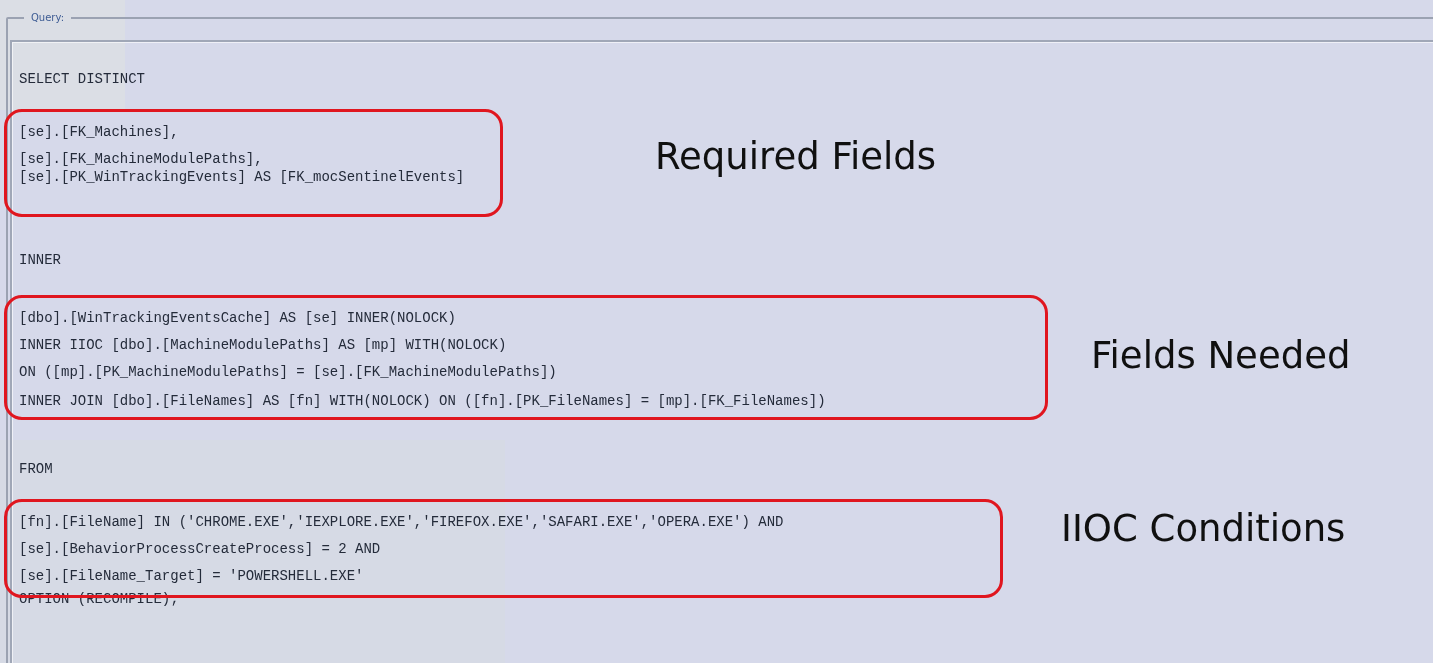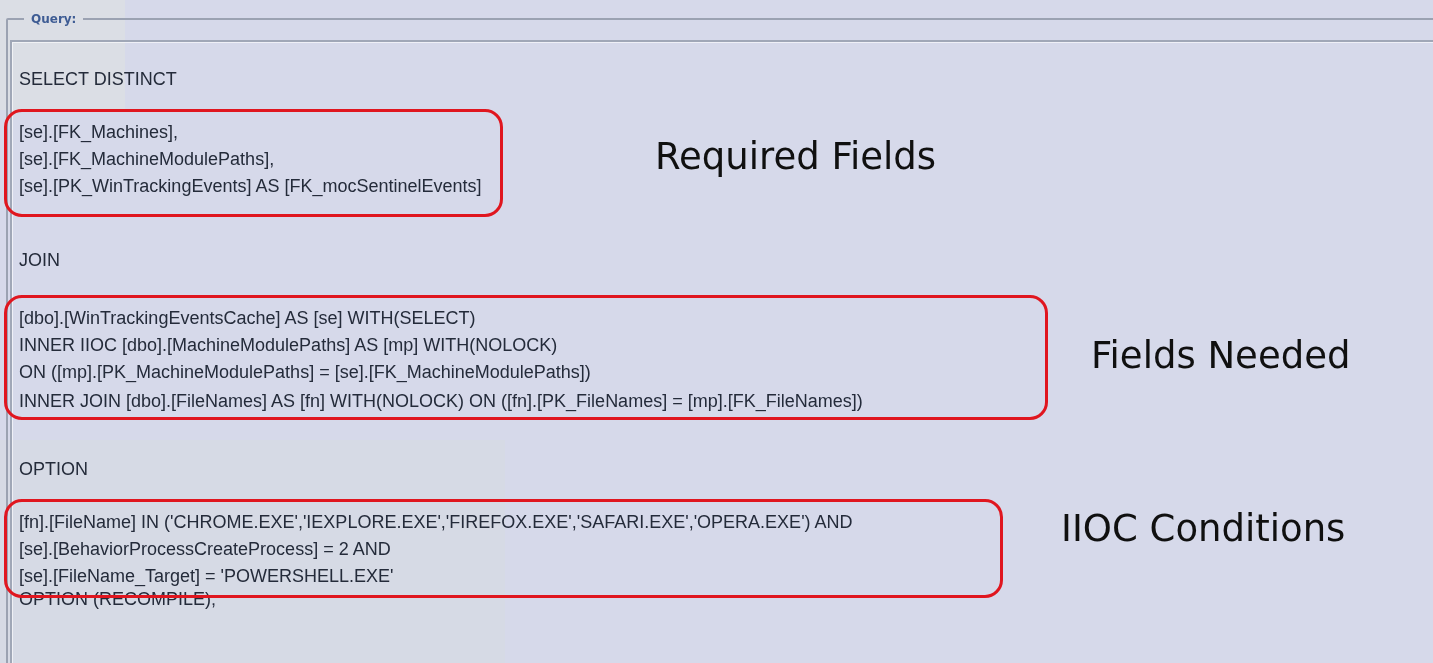--- a/index.html
+++ b/index.html
@@ -25,36 +25,36 @@
   .tint-bottomleft{left:0;top:440px;width:505px;height:223px;background:#d8dbe1;opacity:.45;}
 
   
   fieldset.groupbox{
     position:absolute;left:6px;top:12px;width:1440px;height:680px;
     border:2px solid var(--border);border-radius:2px;z-index:2;
     background:transparent;
   }
   fieldset.groupbox legend{
     margin-left:16px;padding:0 7px;
-    font-size:12px;font-weight:bold;color:var(--group_label);
+    font-size:10px;font-weight:normal;color:var(--group_label);
     font-family:"DejaVu Sans","Liberation Sans",sans-serif;
   }
   
   .inner-panel{
     position:absolute;left:10px;top:40px;width:1430px;height:630px;
     border:2px solid #a0a7b7;z-index:2;
     box-shadow:inset 1px 1px 0 rgba(255,255,255,.6);
     background:transparent;
   }
 
   
   .sql{
     position:absolute;left:19px;height:27px;line-height:27px;
-    font-size:18px;color:var(--sql_text);white-space:nowrap;z-index:3;
-    font-family:Liberation Sans, sans-serif;
+    font-size:14px;color:var(--sql_text);white-space:nowrap;z-index:3;
+    font-family:Liberation Mono, monospace;
   }
 
   
   .hbox{
     position:absolute;border:3px solid var(--highlight_box);
     border-radius:18px;z-index:4;background:transparent;
   }
 
   
   .annot{
@@ -71,29 +71,29 @@
 
 <fieldset class="groupbox">
   <legend>Query:</legend>
 </fieldset>
 
 <div class="inner-panel"></div>
 
 <div class="sql" style="top:66px">SELECT DISTINCT</div>
 <div class="sql" style="top:119px">[se].[FK_Machines],</div>
 <div class="sql" style="top:146px">[se].[FK_MachineModulePaths],</div>
-<div class="sql" style="top:173px">[se].[PK_WinTrackingEvents] AS [FK_mocSentinelEvents]</div>
+<div class="sql" style="top:164px">[se].[PK_WinTrackingEvents] AS [FK_mocSentinelEvents]</div>
 
-<div class="sql" style="top:247px">JOIN</div>
-<div class="sql" style="top:305px">[dbo].[WinTrackingEventsCache] AS [se] WITH(SELECT)</div>
+<div class="sql" style="top:247px">INNER</div>
+<div class="sql" style="top:305px">[dbo].[WinTrackingEventsCache] AS [se] INNER(NOLOCK)</div>
 <div class="sql" style="top:332px">INNER IIOC [dbo].[MachineModulePaths] AS [mp] WITH(NOLOCK)</div>
 <div class="sql" style="top:359px">ON ([mp].[PK_MachineModulePaths] = [se].[FK_MachineModulePaths])</div>
 <div class="sql" style="top:388px">INNER JOIN [dbo].[FileNames] AS [fn] WITH(NOLOCK) ON ([fn].[PK_FileNames] = [mp].[FK_FileNames])</div>
 
-<div class="sql" style="top:456px">OPTION</div>
+<div class="sql" style="top:456px">FROM</div>
 <div class="sql" style="top:509px">[fn].[FileName] IN ('CHROME.EXE','IEXPLORE.EXE','FIREFOX.EXE','SAFARI.EXE','OPERA.EXE') AND</div>
 <div class="sql" style="top:536px">[se].[BehaviorProcessCreateProcess] = 2 AND</div>
 <div class="sql" style="top:563px">[se].[FileName_Target] = 'POWERSHELL.EXE'</div>
 
 <div class="sql" style="top:586px">OPTION (RECOMPILE);</div>
 
 <div class="hbox" style="left:4px;top:109px;width:499px;height:108px"></div>
 <div class="hbox" style="left:4px;top:295px;width:1044px;height:125px"></div>
 <div class="hbox" style="left:4px;top:499px;width:999px;height:99px"></div>
 

